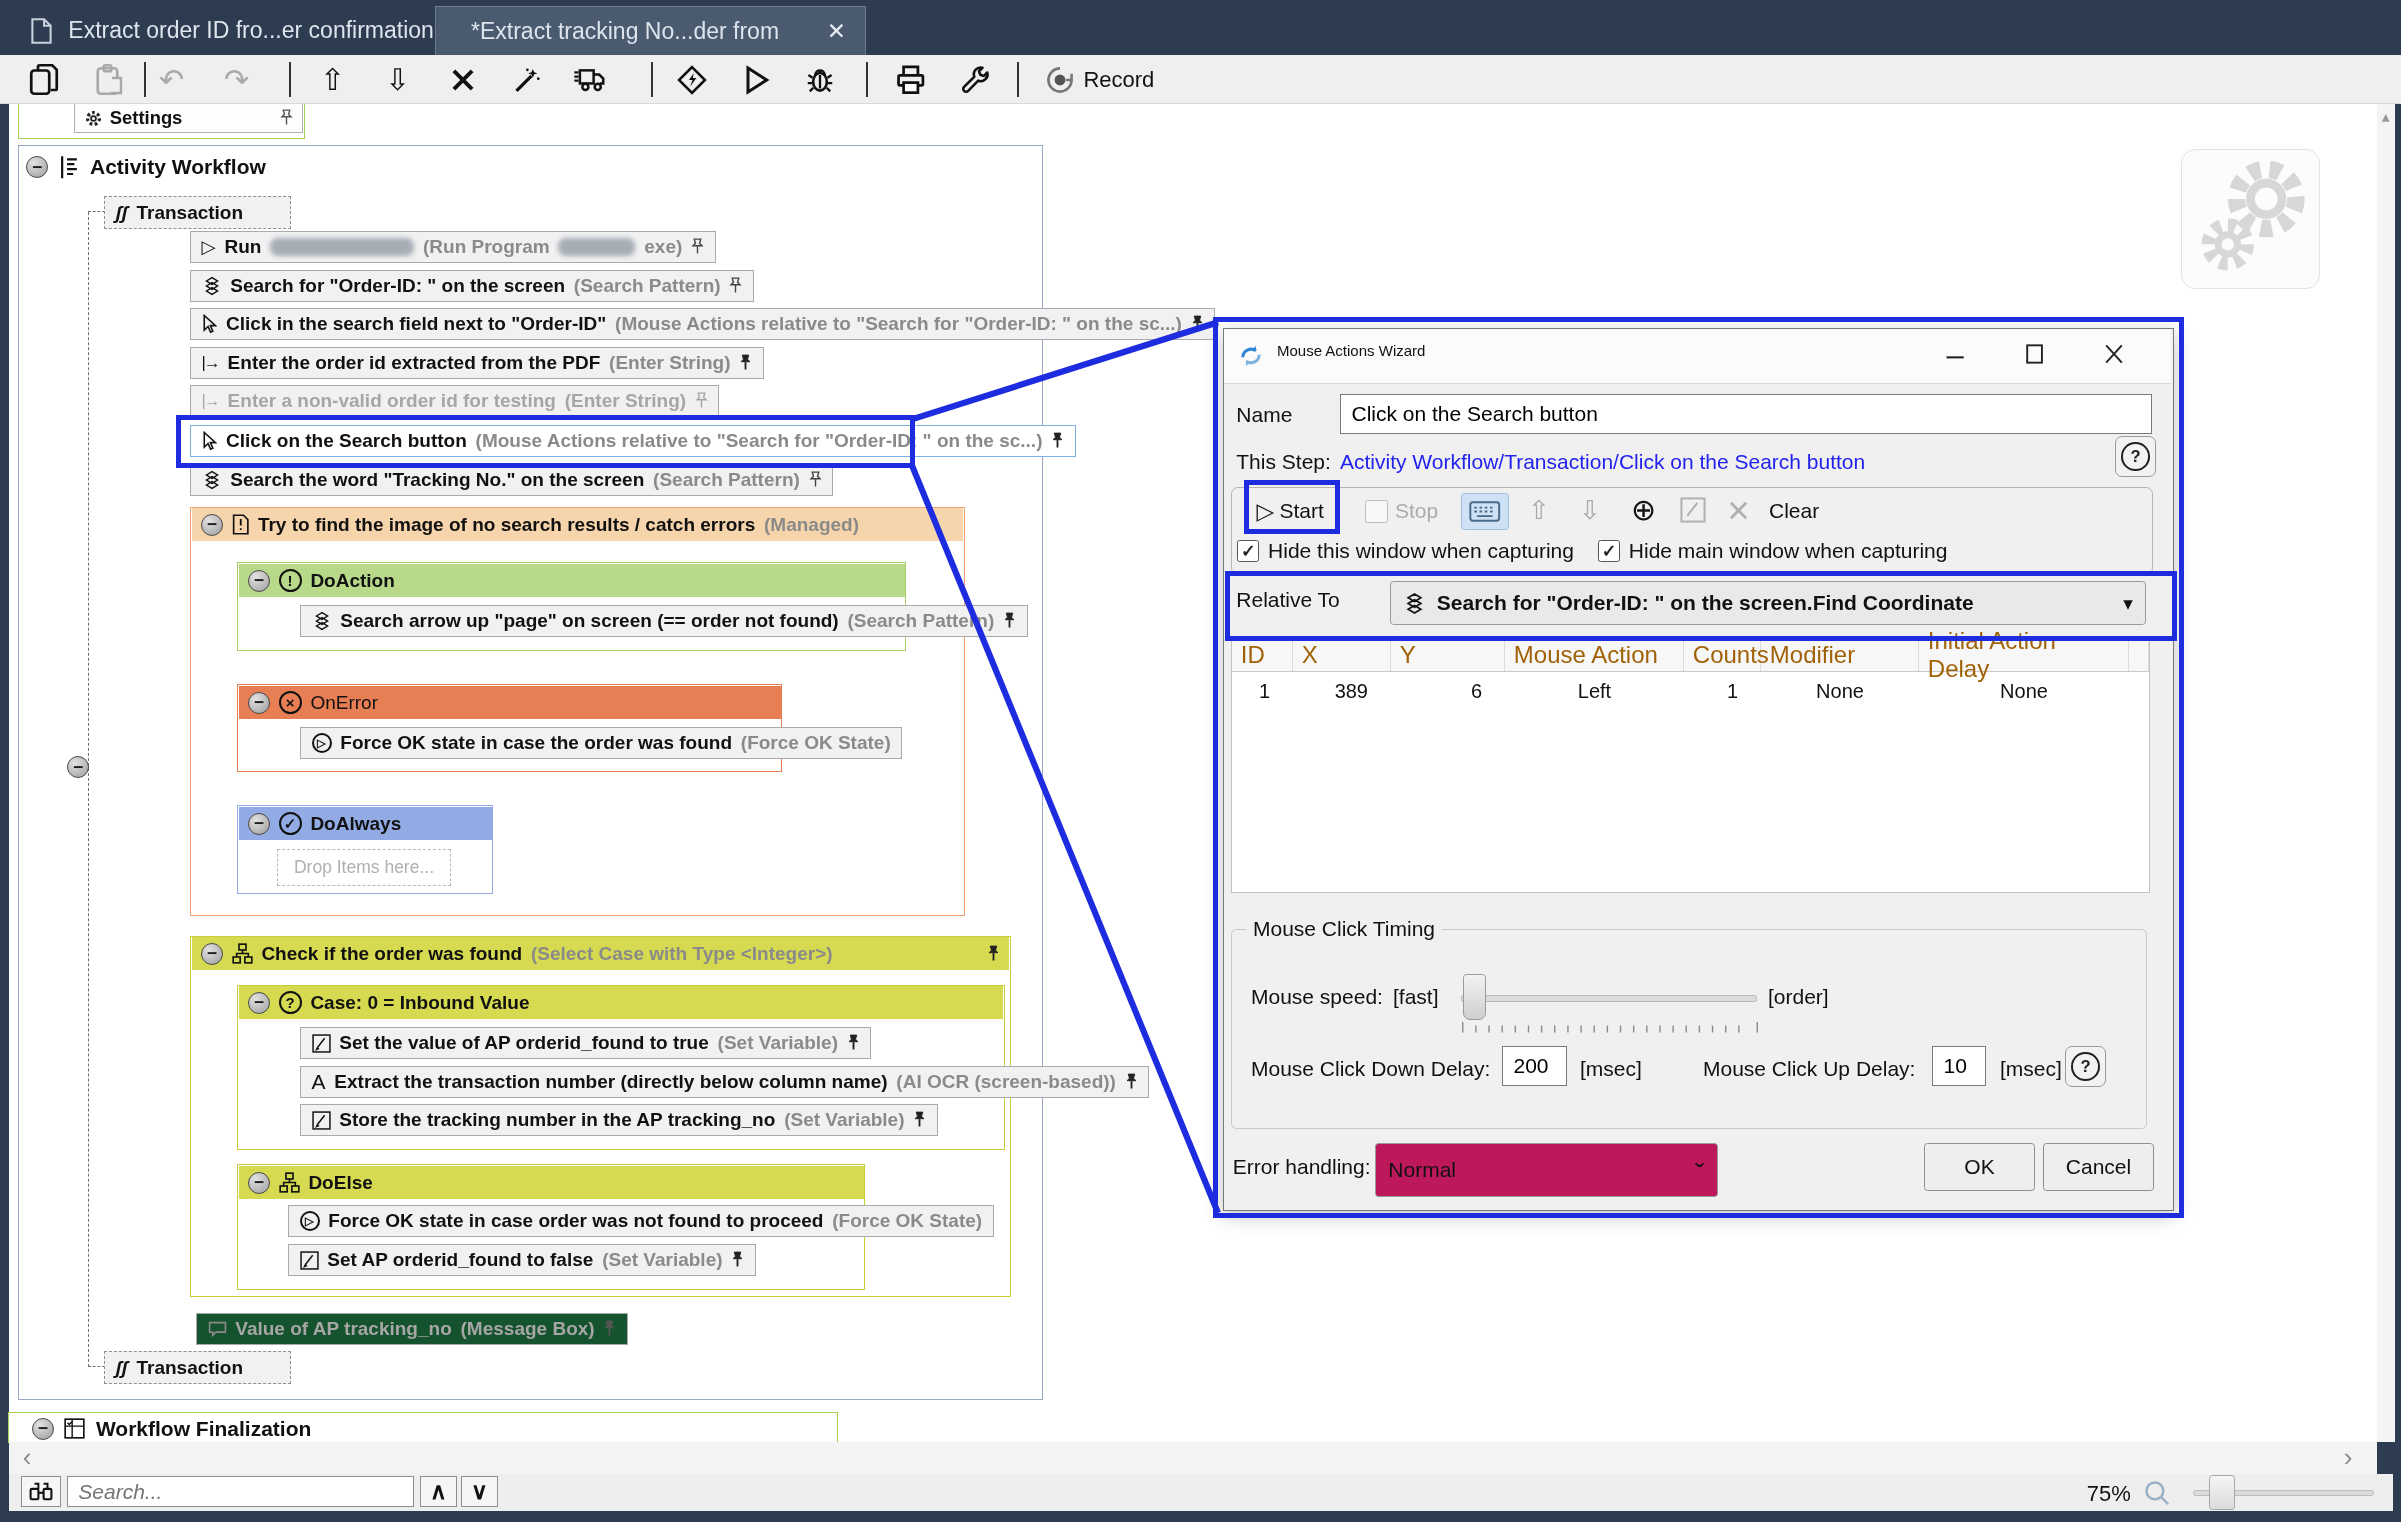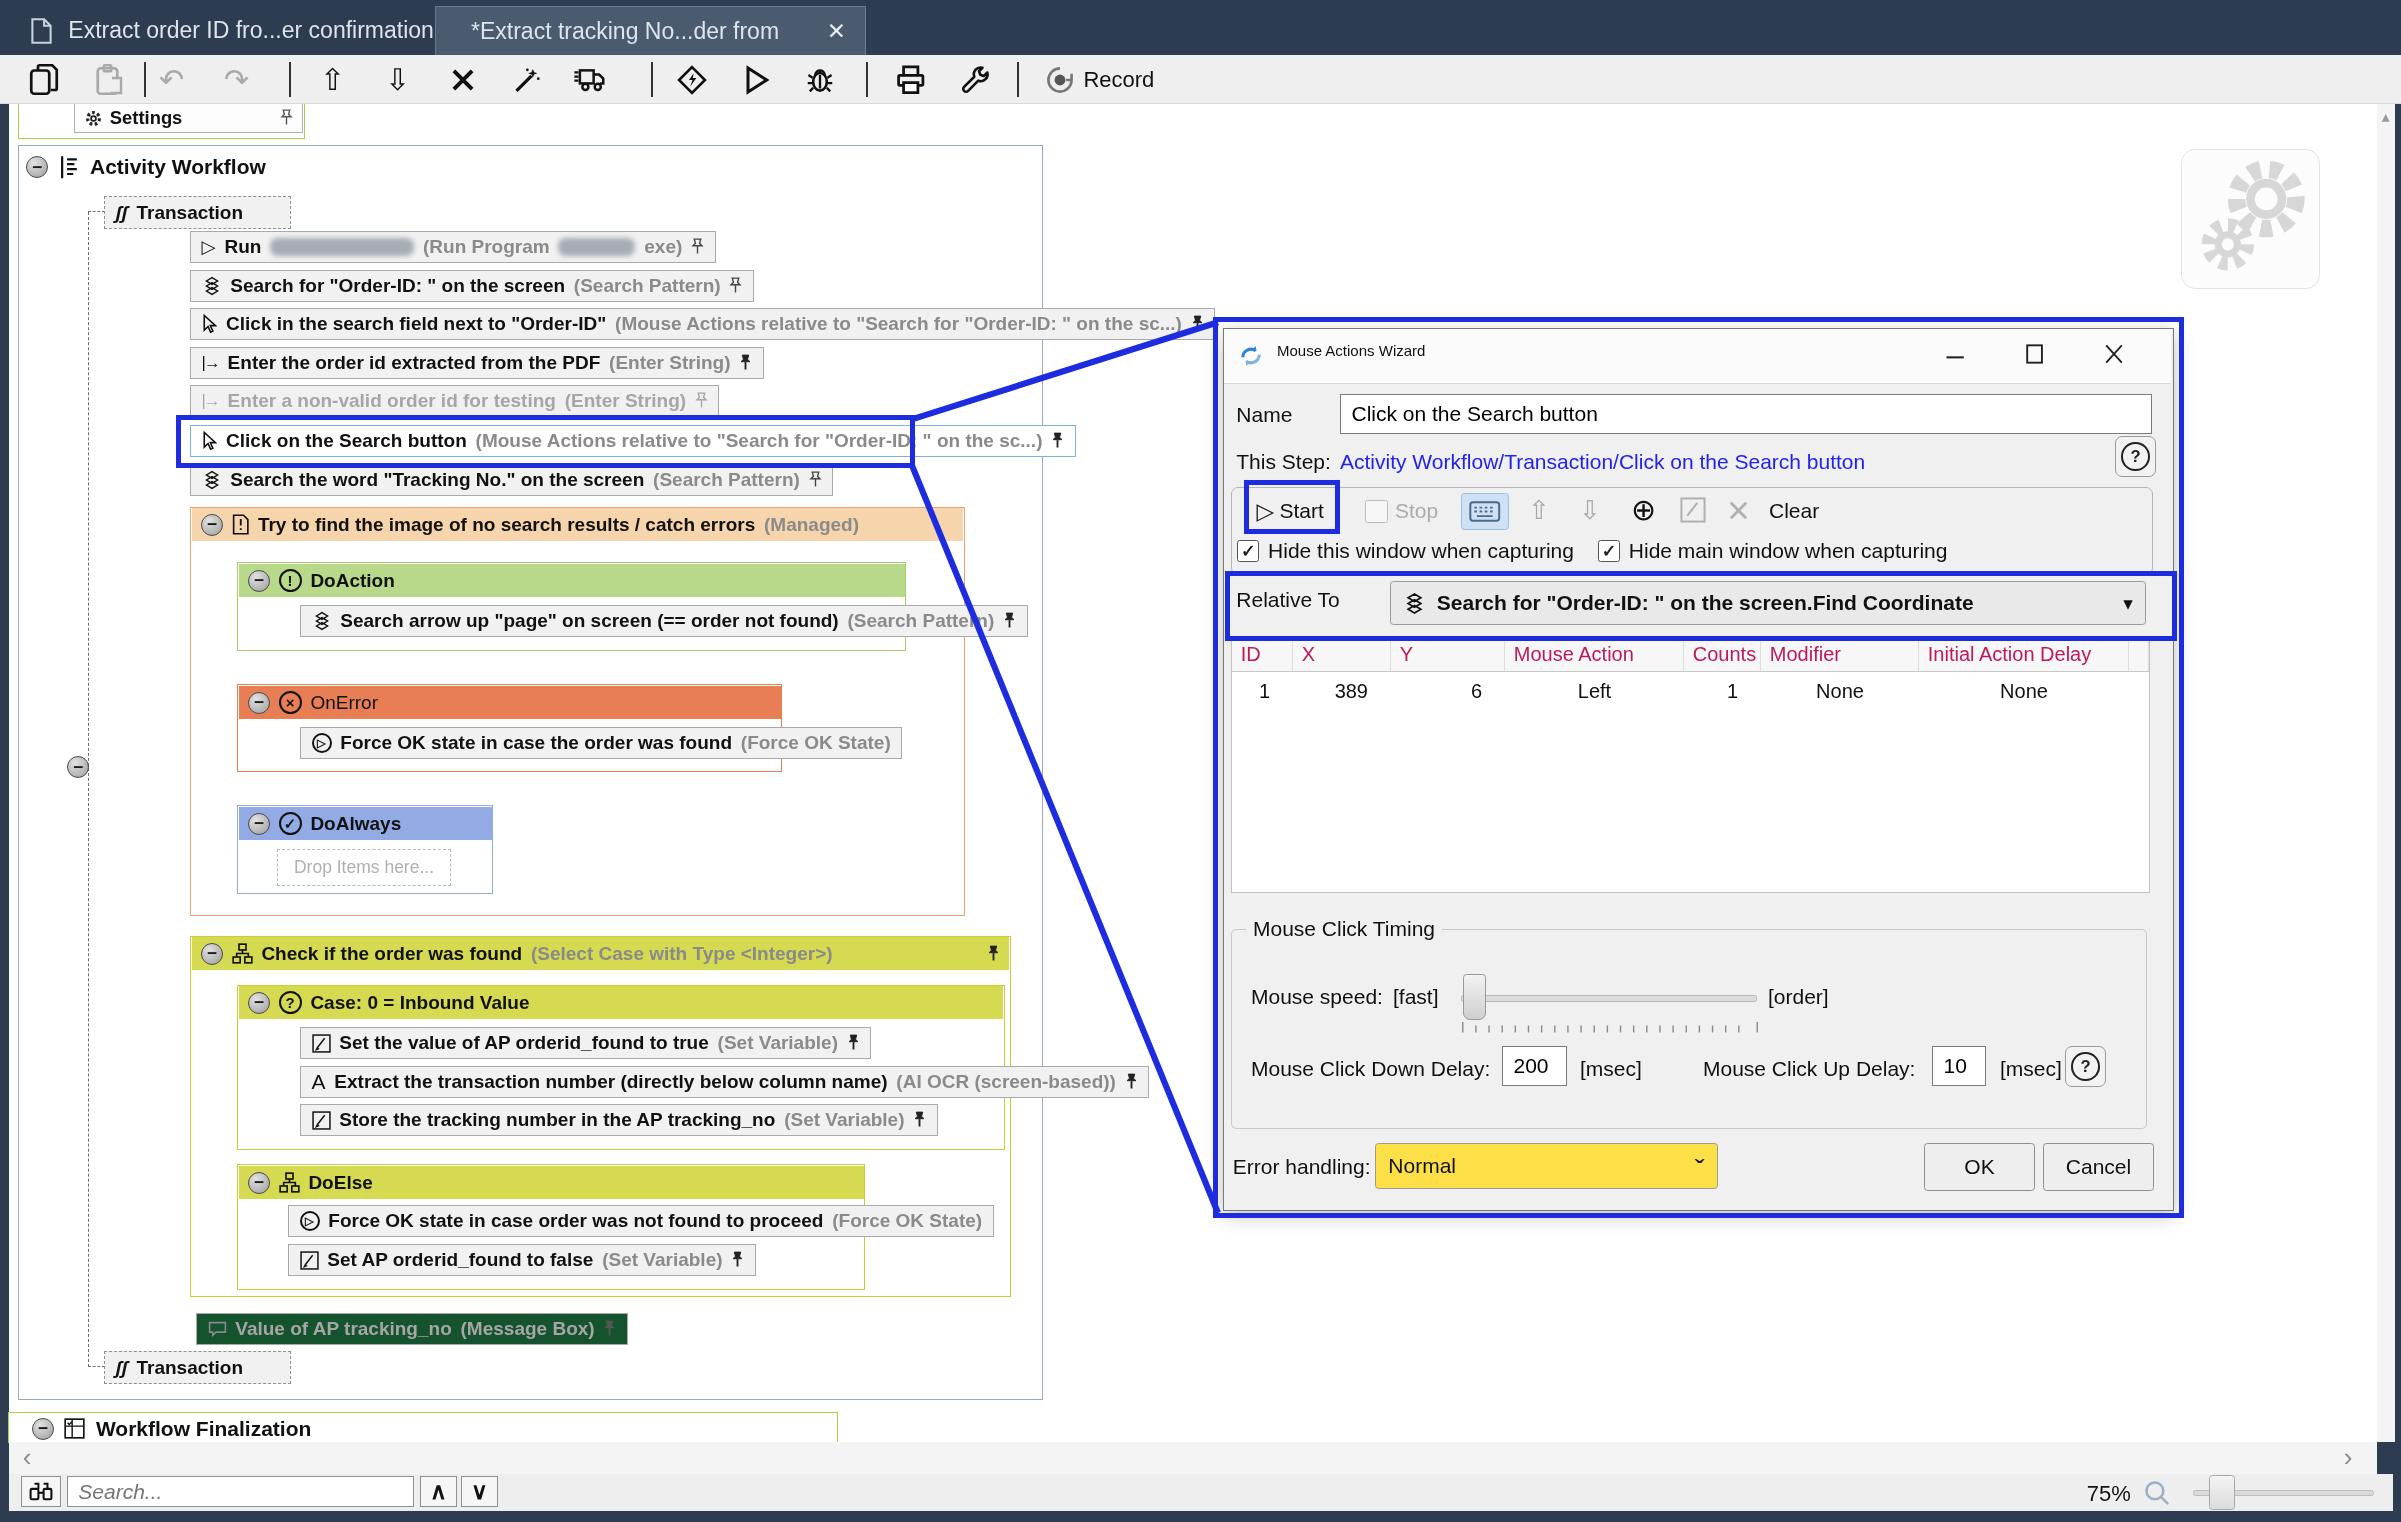--- a/index.html
+++ b/index.html
@@ -38,21 +38,21 @@
   
   .dlg{left:1223px;top:328px;width:949px;height:881px;background:#f0f0f0;border:0.9px solid #787878;box-shadow:0 5.3px 19px rgba(0,0,0,.25);z-index:8}
   .dlbl{position:absolute;font-size:21px;color:#111;white-space:nowrap}
   .dinput{position:absolute;border:0.9px solid #7a7a7a;background:#fff;font-family:"Liberation Sans",sans-serif;font-size:21px;padding:0 10.5px;box-sizing:border-box}
   .helpbtn{position:absolute;width:39px;height:39px;border:0.9px solid #9a9a9a;border-radius:7px;background:#f2f2f2;display:flex;align-items:center;justify-content:center}
   .qcirc{width:24.5px;height:24.5px;border-radius:50%;border:2.2px solid #222;display:flex;align-items:center;justify-content:center;font-size:16.6px;font-weight:700;color:#222}
   .dgroup{position:absolute;border:0.9px solid #b5b5b5;border-radius:7px;background:#f0f0f0;box-sizing:border-box}
   .cbox{width:22px;height:22px;border:1.8px solid #555;border-radius:2.6px;background:#fff;display:flex;align-items:center;justify-content:center;font-size:17.5px;font-weight:700;color:#222;box-sizing:border-box;flex:none}
   .combo{position:absolute;background:#e9e9e9;border:0.9px solid #9a9a9a;border-radius:3.5px;display:flex;align-items:center;gap:10.5px;padding:0 12.3px;box-sizing:border-box;font-size:21px}
   .btn{position:absolute;background:#eeeeee;border:0.9px solid #8f8f8f;border-radius:3.5px;display:flex;align-items:center;justify-content:center;font-size:21px}
-  .thead{display:flex;height:33px;background:#f7f7f7;border-bottom:0.9px solid #c9c9c9;font-size:20px;color:#be185d}
+  .thead{display:flex;height:33px;background:#f7f7f7;border-bottom:0.9px solid #c9c9c9;font-size:24px;color:#a16207}
   .thead>div{border-right:0.9px solid #dcdcdc;display:flex;align-items:center;padding:0 8.8px;box-sizing:border-box}
   .trow{display:flex;height:39px;font-size:20px;color:#111}
   .trow>div{display:flex;align-items:center;box-sizing:border-box}
   .num{justify-content:flex-end;padding-right:23px}
   .ctr{justify-content:center}
   
   .anno{position:absolute;border:5.3px solid #1e2ce0;box-sizing:border-box;z-index:9;pointer-events:none}
   
   .hscroll{left:8.8px;top:1442px;width:2368px;height:31.5px;background:#f4f4f4;z-index:6}
   .statusbar{left:8.8px;top:1474px;width:2384px;height:37px;background:#eeeeee;z-index:6}
@@ -614,21 +614,21 @@
     <span class="dlbl" style="left:348px;top:116px">[msec]</span>
     <span class="dlbl" style="left:471px;top:116px">Mouse Click Up Delay:</span>
     <input class="dinput" style="left: 700px; top: 105px; width: 54px; height: 40px;" value="10">
     <span class="dlbl" style="left:768px;top:116px">[msec]</span>
     <div class="helpbtn" style="left:833px;top:105px">
         <span class="qcirc">?</span>
       </div>
   </fieldset>
 
   <span class="dlbl" style="left:8.8px;top:826px">Error handling:</span>
-  <div class="combo" style="left:151px;top:814px;width:343px;height:46px;background:#fde047">
+  <div class="combo" style="left:151px;top:814px;width:343px;height:54px;background:#be185d">
     <span>Normal</span>
     <span style="margin-left:auto;font-size:30px;line-height:.4;margin-top:8.8px">ˇ</span>
   </div>
   <div class="btn" style="left:700px;top:814px;width:109px;height:46px">
       <span>OK</span>
     </div>
   <div class="btn" style="left:819px;top:814px;width:109px;height:46px">
       <span>Cancel</span>
     </div>
 </div>

